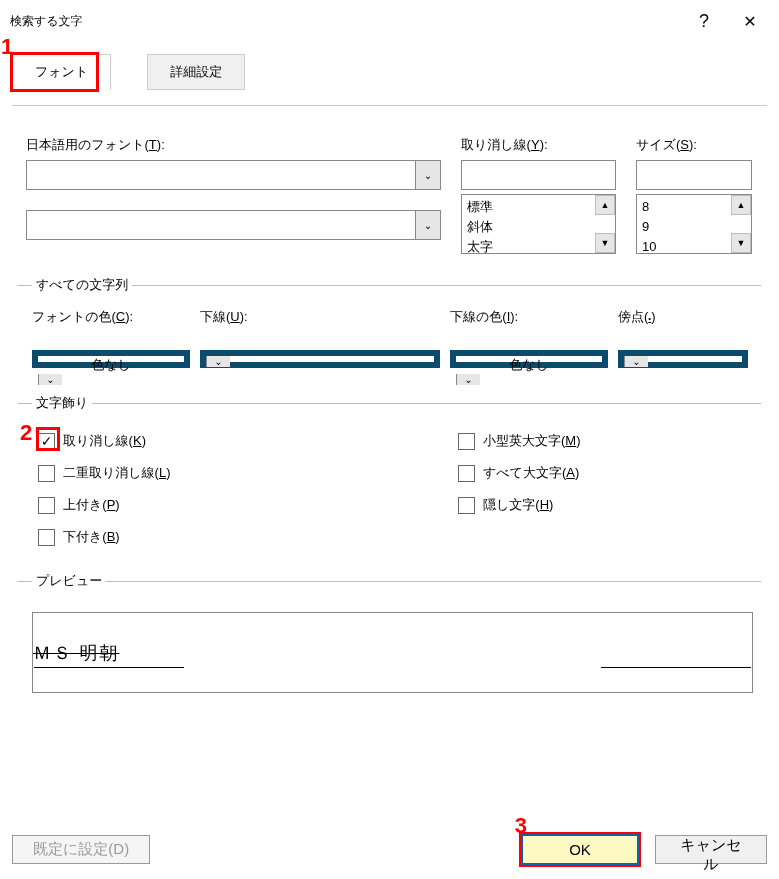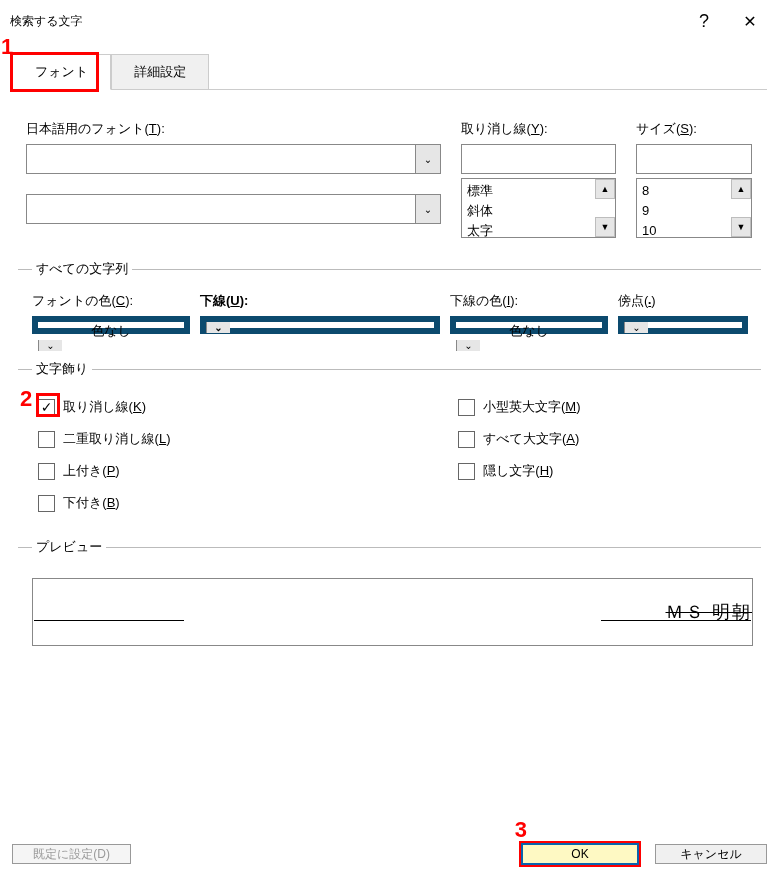--- a/index.html
+++ b/index.html
@@ -43,22 +43,23 @@
     pointer-events: none;
   }
   .annot-box {
     position: absolute;
     border: 3px solid #ff0000;
     z-index: 49;
     pointer-events: none;
   }
   .tabs {
     display: flex;
-    margin: 12px 0 0 12px;
-    position: relative;
+    margin: 12px 0 16px 12px;
+    position: relative;
+    gap: 36px;
   }
   .tab {
     padding: 8px 22px;
     border: 1px solid #ccc;
     background: #f0f0f0;
     font-size: 13px;
     cursor: pointer;
     position: relative;
   }
   .tab.active {
@@ -138,21 +139,21 @@
     border-top: 1px solid #bbb;
     margin: 22px 0 0 0;
     padding: 14px 8px 4px 14px;
   }
   fieldset legend { padding: 0 4px; font-size: 13px; }
   .color-row {
     display: flex;
     gap: 10px;
     align-items: flex-end;
   }
-  .color-col .lbl { margin-bottom: 6px; }
+  .color-col .lbl { margin-bottom: 24px; }
   .color-combo {
     display: flex;
     height: 18px;
     border: 6px solid #0c4a6e;
     flex-direction: column;
   }
   .color-combo .val {
     flex: 1;
     display: flex;
     align-items: center;
@@ -185,26 +186,26 @@
     height: 17px;
     border: 1px solid #666;
     display: flex;
     align-items: center;
     justify-content: center;
     font-size: 14px;
     line-height: 1;
   }
   .preview-box {
     border: 1px solid #888;
-    height: 68px;
+    height: 81px;
     margin-top: 8px;
     position: relative;
     display: flex;
     align-items: center;
-    justify-content: flex-end;
+    justify-content: flex-start;
   }
   .preview-text {
     font-family: "MS Mincho", serif;
     font-size: 18px;
     text-decoration: line-through;
     letter-spacing: 2px;
   }
   .preview-box .bl {
     position: absolute;
     bottom: 24px;
@@ -216,26 +217,26 @@
   .preview-box .bl.right { right: 1px; }
   .footer {
     position: absolute;
     bottom: 12px;
     left: 12px;
     right: 12px;
     display: flex;
     align-items: center;
   }
   .btn {
-    height: 20px;
+    height: 29px;
     padding: 0 20px;
     border: 1px solid #999;
     background: #f0f0f0;
     cursor: pointer;
-    font-size: 12px;
+    font-size: 15px;
   }
   .btn:disabled { color: #9a9a9a; background: #f5f5f5; cursor: default; }
   .btn.primary {
     background: #fef9c3;
     border: 1px solid #0a64ad;
     outline: 1px solid #0a64ad;
   }
   .footer .spacer { flex: 1; }
   .u { text-decoration: underline; }
 </style>
@@ -320,21 +321,21 @@
         <span class="lbl">
           <span>フォントの色(</span><span class="u">C</span><span>):</span>
         </span>
         <div class="color-combo">
           <span class="val">色なし</span>
           <div class="dd-btn">
               <span class="chev">⌄</span>
             </div>
         </div>
       </div>
-      <div class="color-col" style="width:240px;font-weight:bold;">
+      <div class="color-col" style="width:240px;">
         <span class="lbl">
           <span>下線(</span><span class="u">U</span><span>):</span>
         </span>
         <div class="color-combo">
           <span class="val"></span>
           <div class="dd-btn">
               <span class="chev">⌄</span>
             </div>
         </div>
       </div>

